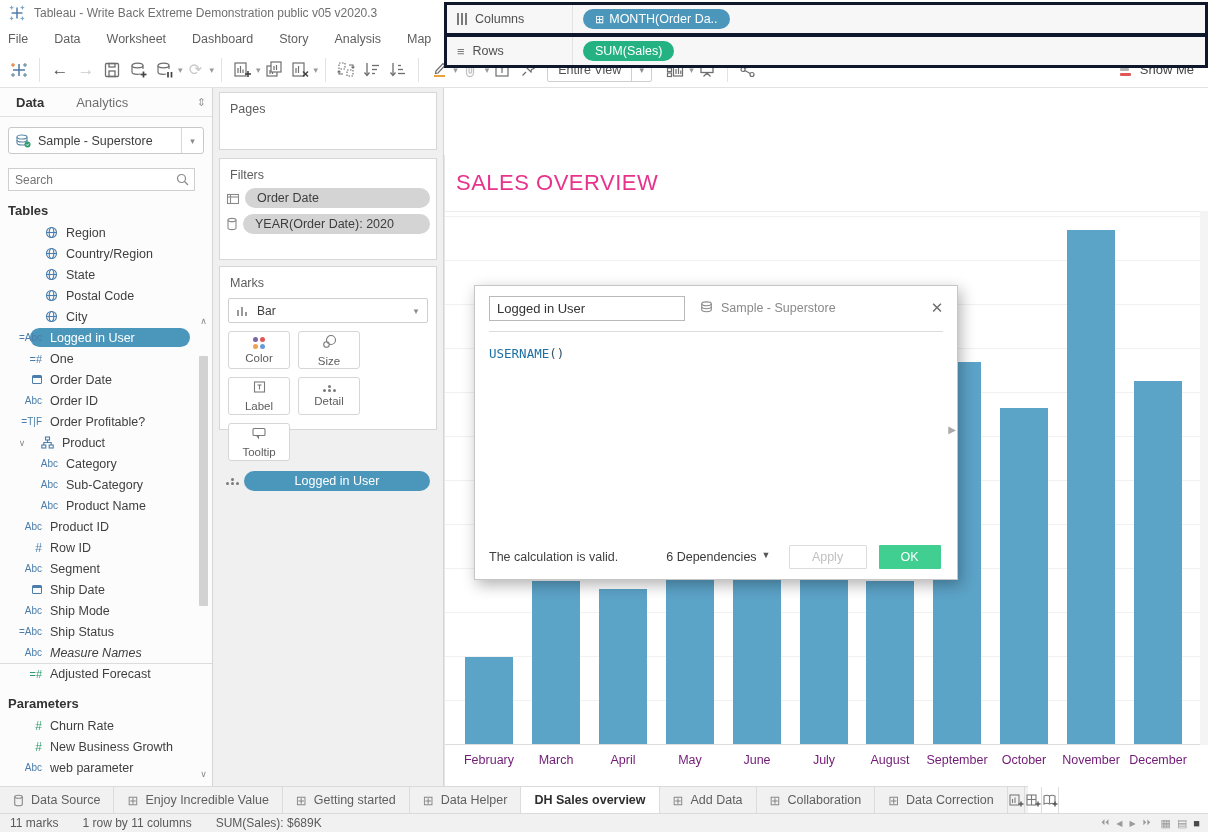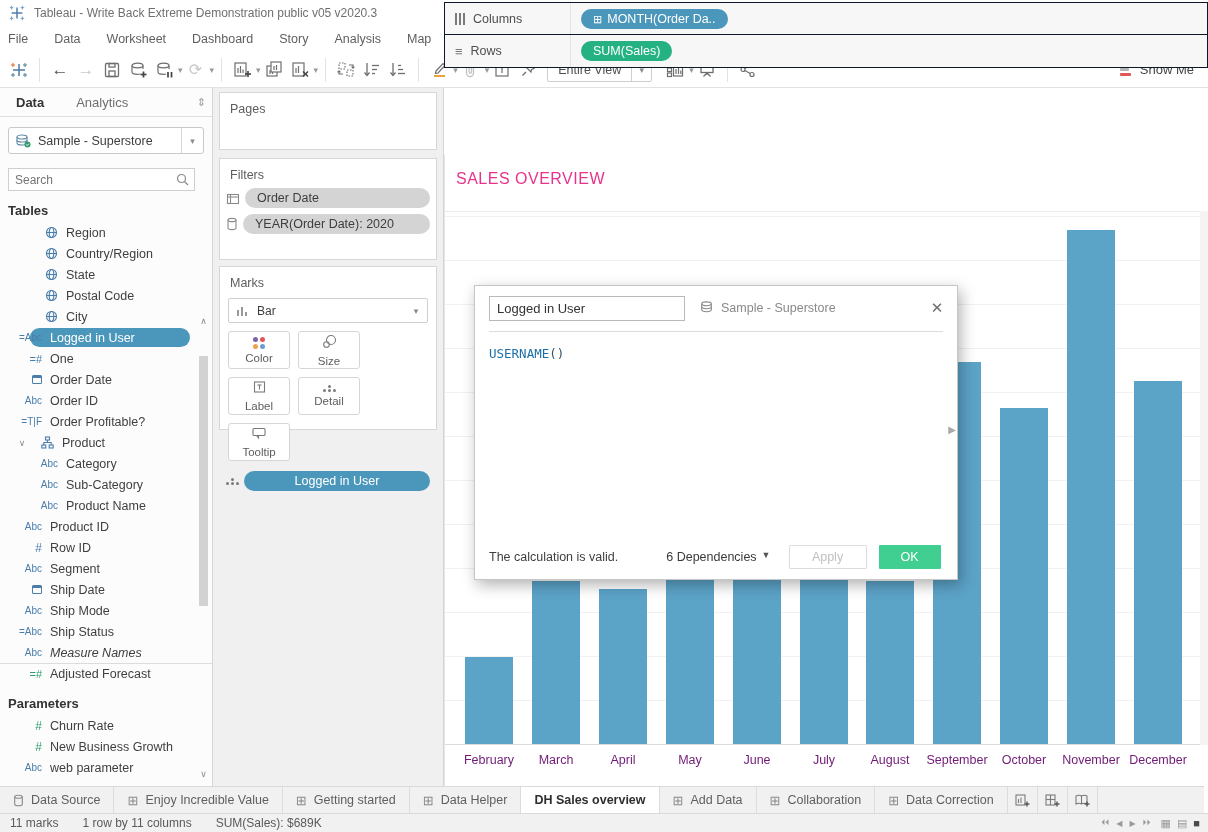--- a/index.html
+++ b/index.html
@@ -84,32 +84,32 @@
   .markbtn .mlabel { color:#5d5d5d; font-size:11.5px; }
   .mpill-row { display:flex; align-items:center; margin:10px 6px 0 6px; gap:5px; }
   .mpill { flex:1; background:#4b97bb; border-radius:10px; height:20px; display:flex; align-items:center; justify-content:center; color:#fff; font-size:12.5px; }
   .dots4 { display:grid; grid-template-columns:5px 5px; gap:2px; }
   .dots4 i { width:5px; height:5px; border-radius:50%; }
   .detaildots { display:flex; flex-direction:column; align-items:center; gap:1px; }
   .detaildots .dr { display:flex; gap:2px; }
   .detaildots i { width:3px; height:3px; border-radius:50%; background:#7a7a7a; }
 
   
-  .shelf { position:absolute; left:444px; width:764px; height:34px; background:#f7f7f7; border:1px solid #0f172a; display:flex; align-items:center; }
+  .shelf { position:absolute; left:444px; width:764px; height:34px; background:#f7f7f7; border:3px solid #0f172a; display:flex; align-items:center; }
   #colshelf { top:2px; } #rowshelf { top:34px; }
   .shelf .shlabel { width:126px; flex:none; display:flex; align-items:center; gap:8px; padding-left:10px; color:#4f4f4f; font-size:12.5px; border-right:1px solid #e3e3e3; height:100%; }
   .colsic { display:flex; gap:2px; } .colsic i { width:2px; height:12px; background:#7a7a7a; }
   .rowsic { color:#7a7a7a; font-size:13px; }
   .pill { height:20px; border-radius:10px; display:flex; align-items:center; justify-content:center; color:#fff; font-size:12.5px; margin-left:10px; padding:0 12px; }
   .pill.blue { background:#4b97bb; } .pill.green { background:#25b283; }
   .pill .pplus { margin-right:5px; font-size:11px; }
 
   
   #worksheet { position:absolute; left:444px; top:155px; width:764px; height:631px; background:#fff; border-left:1px solid #e6e6e6; }
-  #sheettitle { position:absolute; left:11px; top:15px; font-size:16px; letter-spacing:0.5px; color:#e8338d; }
+  #sheettitle { position:absolute; left:11px; top:15px; font-size:22px; letter-spacing:0.5px; color:#e8338d; }
   #plot { position:absolute; left:0; top:56px; width:756px; height:534px; border-top:1px solid #ececec; border-bottom:1px solid #dcdcdc;
           background:repeating-linear-gradient(to top, #ffffff 0px, #ffffff 43px, #f1f1f1 43px, #f1f1f1 44px); }
   .bar { position:absolute; bottom:0; width:48px; background:#5ca3c8; }
   .xlabel { position:absolute; top:598px; width:76px; text-align:center; color:#701a75; font-size:12.5px; }
   #vscroll { position:absolute; right:0; top:56px; width:8px; height:534px; background:#f4f4f4; }
 
   
   #dialog { position:absolute; left:474px; top:285px; width:484px; height:295px; background:#fff; border:1px solid #c6c6c6; box-shadow:3px 5px 14px rgba(0,0,0,0.3); z-index:10; }
   #dlg-top { position:relative; height:45px; }
   #dlg-name { position:absolute; left:14px; top:10px; width:196px; height:25px; border:1px solid #b9b9b9; padding:0 7px; font-size:13px; color:#333; font-family:inherit; outline:none; }
@@ -120,21 +120,21 @@
   #dlg-formula .fn { color:#1d6fa5; } #dlg-formula .ar { color:#33536b; }
   #dlg-sidearrow { position:absolute; right:1px; top:138px; color:#a9a9a9; font-size:11px; }
   #dlg-footer { position:absolute; left:0; right:0; bottom:0; height:45px; display:flex; align-items:center; }
   #dlg-status { margin-left:14px; color:#3f3f3f; font-size:12.5px; }
   #dlg-deps { margin-left:48px; color:#3a3a3a; font-size:12.5px; display:flex; align-items:flex-start; gap:5px; }
   #dlg-deps .dcaret { font-size:9px; color:#555; }
   #dlg-apply { margin-left:18px; width:78px; height:24px; border:1px solid #dcdcdc; background:#fff; color:#c0c0c0; font-size:12.5px; display:flex; align-items:center; justify-content:center; border-radius:1px; }
   #dlg-ok { margin-left:12px; width:62px; height:24px; background:#41ce91; color:#fff; font-size:12.5px; display:flex; align-items:center; justify-content:center; border-radius:1px; }
 
   
-  #tabsbar { position:absolute; left:0; top:786px; width:1204px; height:27px; background:#f1f1f1; border-top:1px solid #dadada; display:flex; align-items:stretch; }
+  #tabsbar { position:absolute; left:0; top:786px; width:1028px; height:27px; background:#f1f1f1; border-top:1px solid #dadada; display:flex; align-items:stretch; }
   .sheettab { display:flex; align-items:center; gap:7px; padding:0 13px; border-right:1px solid #dcdcdc; color:#5f5f5f; font-size:12.5px; white-space:nowrap; }
   .sheettab .tabic { color:#8a8a8a; font-size:13px; display:flex; }
   .sheettab.active { background:#fff; color:#2f2f2f; font-weight:bold; border-right:1px solid #dcdcdc; }
   .newbtn { width:30px; display:flex; align-items:center; justify-content:center; color:#7a7a7a; border-right:1px solid #dcdcdc; }
 
   
   #statusbar { position:absolute; left:0; top:813px; width:1208px; height:19px; background:#f1f1f1; border-top:1px solid #dadada; display:flex; align-items:center; color:#5a5a5a; font-size:12px; }
   #statusbar .sseg { margin-left:10px; }
   #statusbar .sseg + .sseg { margin-left:24px; }
   #sb-right { position:absolute; right:8px; display:flex; align-items:center; gap:10px; color:#9a9a9a; }

